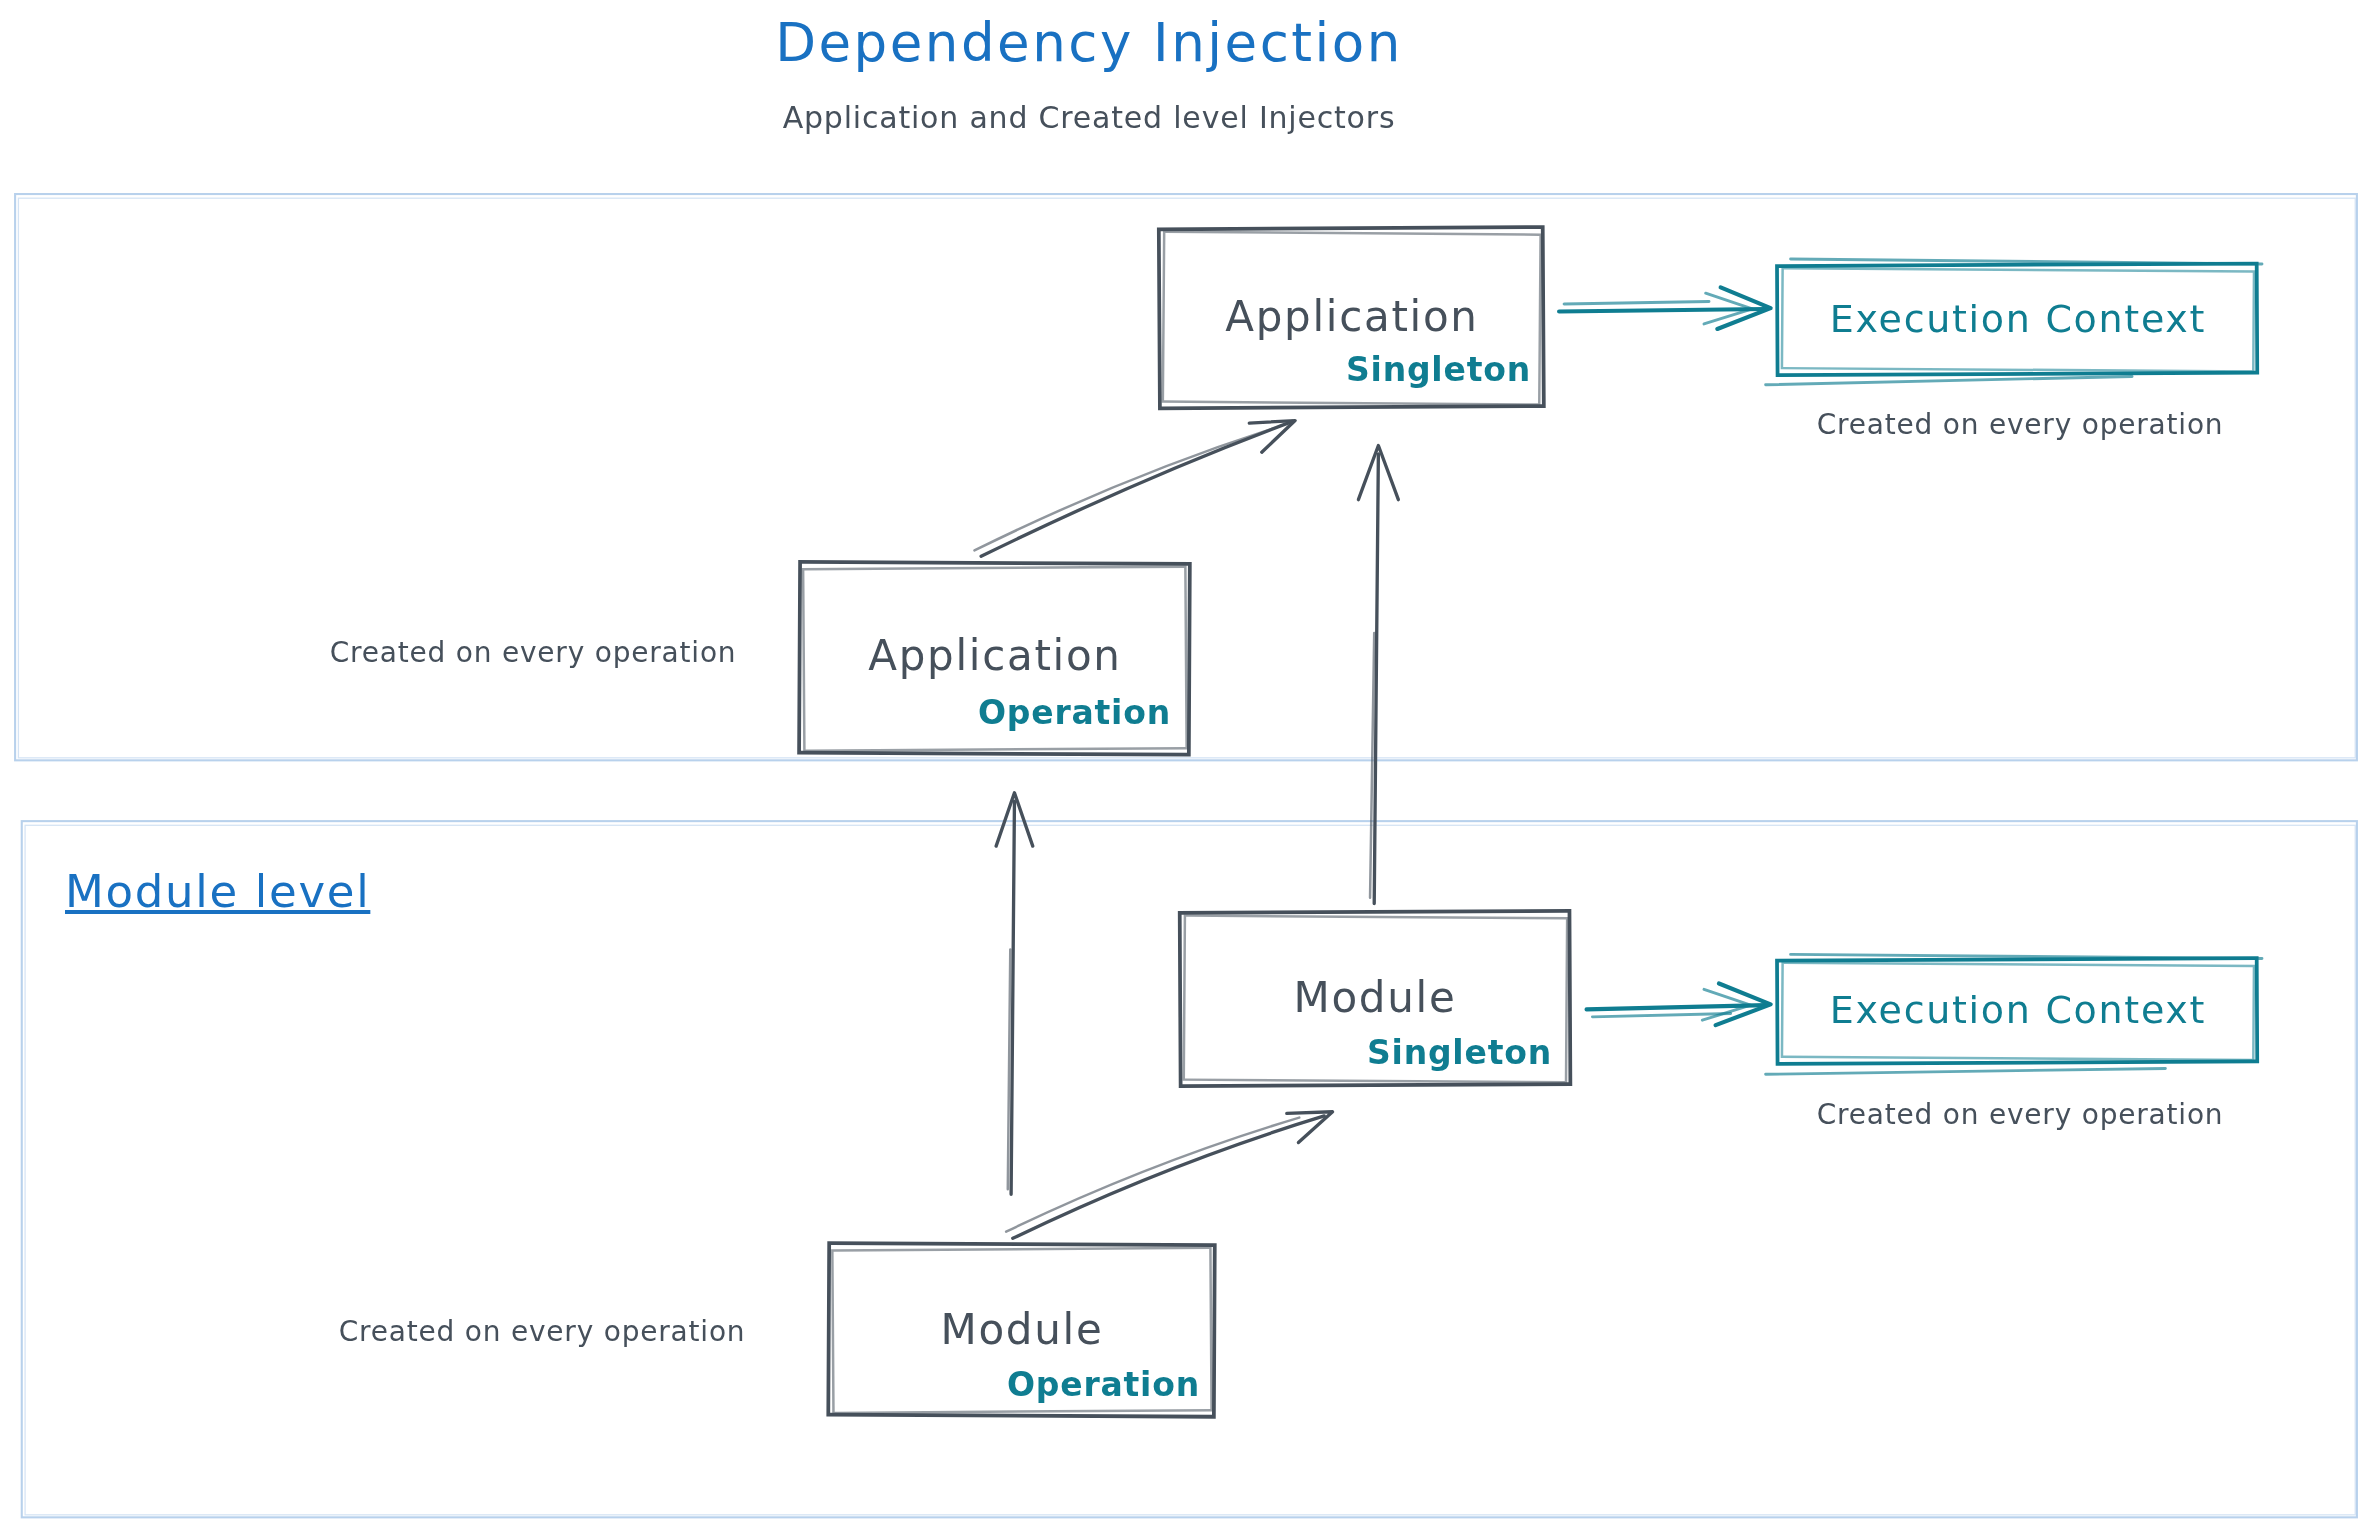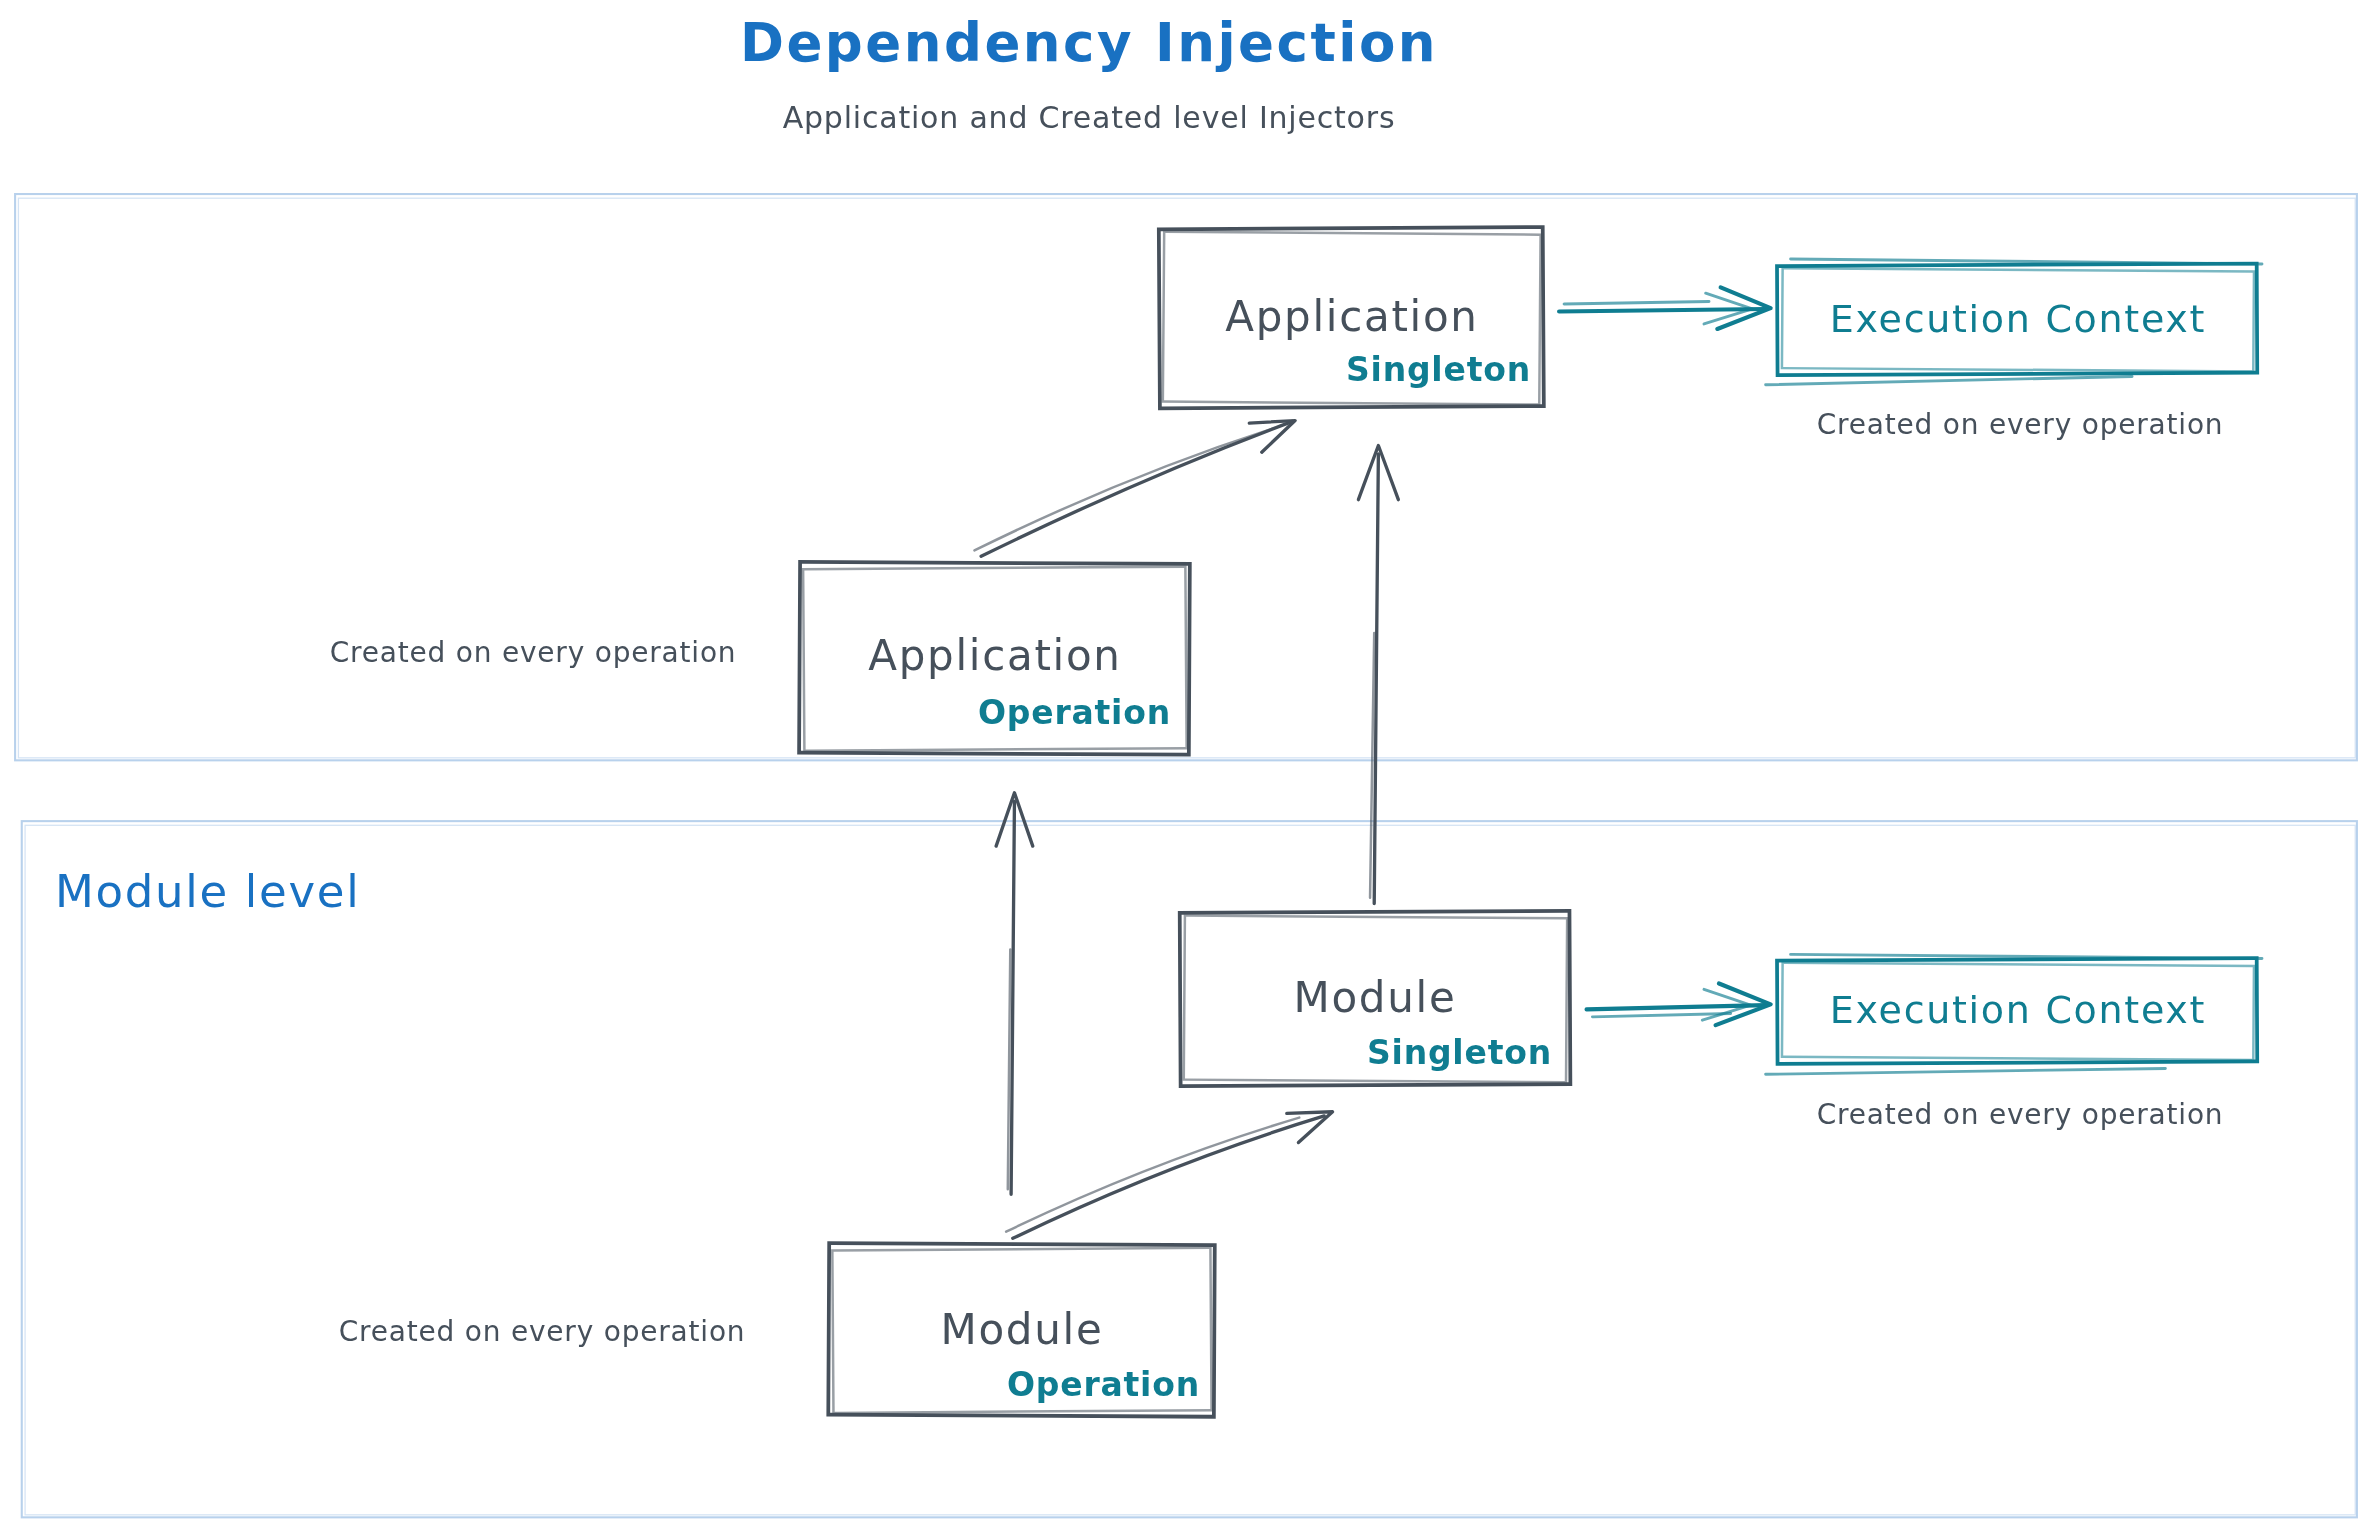--- a/index.html
+++ b/index.html
@@ -20,21 +20,21 @@
   .frame.echo{stroke-width:1.5;opacity:.6;}
   .arrow{fill:none;stroke:var(--dark);stroke-width:4;stroke-linecap:round;stroke-linejoin:round;}
   .arrow.echo2{stroke-width:3;opacity:.6;}
   .tarrow{fill:none;stroke:var(--teal);stroke-width:5;stroke-linecap:round;stroke-linejoin:round;}
   .tarrow.echo2{stroke-width:3.5;opacity:.65;}
   .t{position:absolute;white-space:nowrap;color:var(--dark);letter-spacing:0.8px;}
   .center{text-align:center;}
   .right{text-align:right;}
   .blue{color:var(--blue);}
   .teal{color:var(--teal);}
-  .title{font-size:53px;font-weight:700;letter-spacing:2.5px;}
+  .title{font-size:53px;font-weight:400;letter-spacing:2.5px;}
   .subtitle{font-size:30px;}
   .section{font-size:45px;letter-spacing:1.7px;}
   .boxtitle{font-size:42px;letter-spacing:1.7px;}
   .scope{font-size:33px;font-weight:bold;}
   .eclabel{font-size:38px;letter-spacing:1.7px;}
   .caption{font-size:28px;}
 </style>
 </head>
 <body>
 
@@ -123,21 +123,21 @@
   </g>
 </svg>
 
 <div class="layer">
 
   <div class="t title blue center" style="left:714px;top:11.7px;width:750px;">Dependency Injection</div>
 
   <div class="t subtitle center" style="left:714px;top:100px;width:750px;">Application and Created level Injectors</div>
 
 
-  <div class="t section blue" style="left:55px;top:865px;">Module level</div>
+  <div class="t section blue" style="left:65px;top:865px;text-decoration:underline;">Module level</div>
 
   <div class="t boxtitle center" style="left:1160px;top:292px;width:384px;">Application</div>
   <div class="t scope teal right" style="left:1160px;top:350px;width:371px;">Singleton</div>
 
   <div class="t boxtitle center" style="left:800px;top:631px;width:390px;">Application</div>
   <div class="t scope teal right" style="left:800px;top:693px;width:371px;">Operation</div>
 
   <div class="t boxtitle center" style="left:1180px;top:973px;width:390px;">Module</div>
   <div class="t scope teal right" style="left:1180px;top:1033px;width:372px;">Singleton</div>
 

